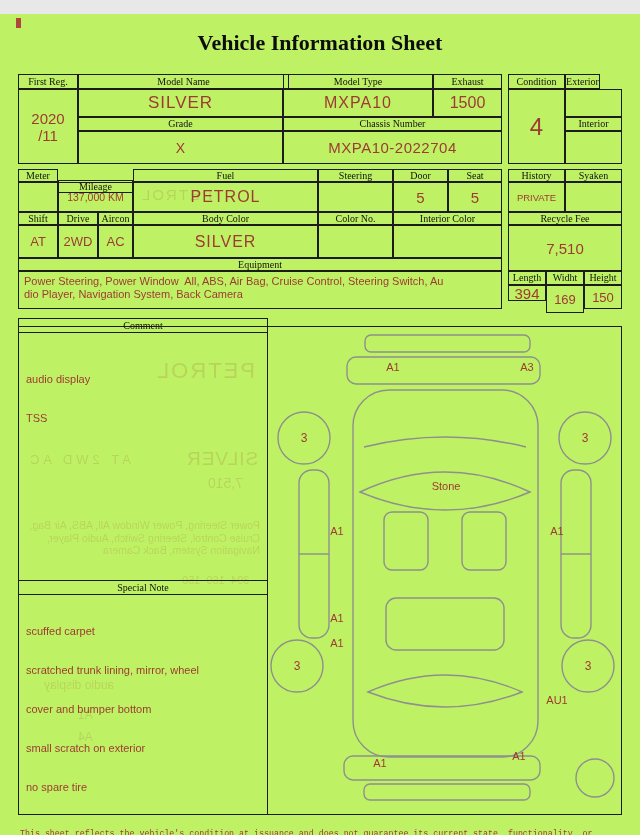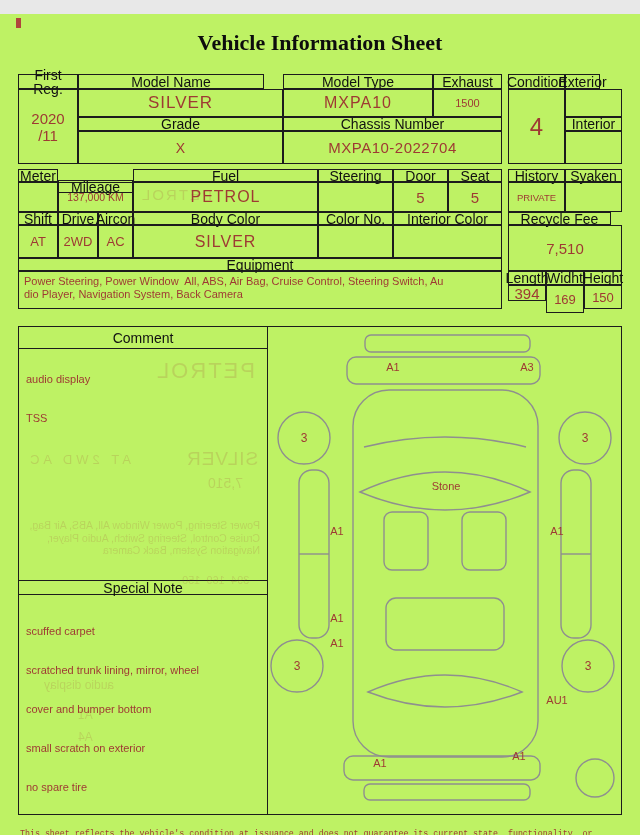--- a/index.html
+++ b/index.html
@@ -8,21 +8,21 @@
     font-family:"Liberation Sans",sans-serif;overflow:hidden;margin:14px auto;
   }
   .title{
     position:absolute;left:0;top:16px;width:100%;text-align:center;
     font-family:"Liberation Serif",serif;font-weight:700;font-size:22px;color:#0d0d0d;
   }
   .cell{
     position:absolute;box-sizing:border-box;border:1px solid #1c1c1c;
     display:flex;align-items:center;justify-content:center;text-align:center;
   }
-  .hdr{font-size:14px;color:#111;line-height:1;}
+  .hdr{font-size:10px;color:#111;line-height:1;font-family:Liberation Serif, serif;}
   .val{color:#9e3a33;}
   .col{flex-direction:column;}
   .txt{position:absolute;color:#9e3a33;font-size:11px;line-height:13px;white-space:pre-wrap;}
   .dlab{
     position:absolute;transform:translate(-50%,-50%);
     color:#9e3a33;font-size:11px;white-space:nowrap;
   }
   .ghost{
     position:absolute;color:#9e3a33;opacity:.16;transform:scaleX(-1);
     white-space:pre-wrap;line-height:1.2;
@@ -42,28 +42,28 @@
   <div class="artifact" style="left:16px;top:4px;width:5px;height:10px"></div>
 
   <div class="title">Vehicle Information Sheet</div>
 
   <div class="cell hdr" style="left:18px;top:60px;width:60px;height:15px">First Reg.</div>
   <div class="cell col" style="left:18px;top:75px;width:60px;height:75px">
     <span class="val" style="font-size:15px">2020</span>
     <span class="val" style="font-size:15px">/11</span>
   </div>
 
-  <div class="cell hdr" style="left:78px;top:60px;width:186px;height:15px">Model Name</div>
+  <div class="cell hdr" style="left:78px;top:60px;width:211px;height:15px">Model Name</div>
   <div class="cell val" style="left:78px;top:75px;width:205px;height:28px;font-size:17px;letter-spacing:1px">SILVER</div>
 
   <div class="cell hdr" style="left:283px;top:60px;width:150px;height:15px">Model Type</div>
   <div class="cell val" style="left:283px;top:75px;width:150px;height:28px;font-size:16px;letter-spacing:1px">MXPA10</div>
 
   <div class="cell hdr" style="left:433px;top:60px;width:69px;height:15px">Exhaust</div>
-  <div class="cell val" style="left:433px;top:75px;width:69px;height:28px;font-size:11px">1500</div>
+  <div class="cell val" style="left:433px;top:75px;width:69px;height:28px;font-size:16px">1500</div>
 
   <div class="cell hdr" style="left:78px;top:103px;width:205px;height:14px">Grade</div>
   <div class="cell val" style="left:78px;top:117px;width:205px;height:33px;font-size:14px">X</div>
 
   <div class="cell hdr" style="left:283px;top:103px;width:219px;height:14px">Chassis Number</div>
   <div class="cell val" style="left:283px;top:117px;width:219px;height:33px;font-size:15px;letter-spacing:.5px">MXPA10-2022704</div>
 
   <div class="cell hdr" style="left:508px;top:60px;width:57px;height:15px">Condition</div>
   <div class="cell val" style="left:508px;top:75px;width:57px;height:75px;font-size:24px">4</div>
   <div class="cell hdr" style="left:565px;top:60px;width:35px;height:15px">Exterior</div>
@@ -101,34 +101,34 @@
 
   <div class="cell hdr" style="left:18px;top:244px;width:484px;height:13px">Equipment</div>
   <div class="cell val" style="left:18px;top:257px;width:484px;height:38px;align-items:flex-start;justify-content:flex-start;text-align:left;padding:3px 5px;font-size:11px;line-height:13px;white-space:pre-wrap">Power Steering, Power Window  All, ABS, Air Bag, Cruise Control, Steering Switch, Au
 dio Player, Navigation System, Back Camera</div>
 
   <div class="cell hdr" style="left:508px;top:155px;width:57px;height:13px">History</div>
   <div class="cell hdr" style="left:565px;top:155px;width:57px;height:13px">Syaken</div>
   <div class="cell val" style="left:508px;top:168px;width:57px;height:30px;font-size:9.5px">PRIVATE</div>
   <div class="cell" style="left:565px;top:168px;width:57px;height:30px"></div>
 
-  <div class="cell hdr" style="left:508px;top:198px;width:103px;height:13px">Recycle Fee</div>
+  <div class="cell hdr" style="left:508px;top:198px;width:114px;height:13px">Recycle Fee</div>
   <div class="cell val" style="left:508px;top:211px;width:114px;height:46px;font-size:15px">7,510</div>
 
   <div class="cell hdr" style="left:508px;top:257px;width:38px;height:14px">Length</div>
   <div class="cell hdr" style="left:546px;top:257px;width:38px;height:14px">Widht</div>
   <div class="cell hdr" style="left:584px;top:257px;width:38px;height:14px">Height</div>
   <div class="cell val" style="left:508px;top:271px;width:38px;height:16px;font-size:15px">394</div>
   <div class="cell val" style="left:546px;top:271px;width:38px;height:28px;font-size:13px">169</div>
   <div class="cell val" style="left:584px;top:271px;width:38px;height:24px;font-size:13px">150</div>
 
   <div class="cell" style="left:18px;top:312px;width:604px;height:489px"></div>
   <div class="cell" style="left:18px;top:312px;width:250px;height:489px"></div>
 
-  <div class="cell hdr" style="left:18px;top:312px;width:250px;height:23px">Comment</div>
+  <div class="cell hdr" style="left:18px;top:304px;width:250px;height:15px">Comment</div>
   <div class="txt" style="left:26px;top:333px;width:230px">
     <div>audio display</div>
     <div>TSS</div>
   </div>
 
   <div class="cell hdr" style="left:18px;top:566px;width:250px;height:15px">Special Note</div>
   <div class="txt" style="left:26px;top:585px;width:232px">
     <div>scuffed carpet</div>
     <div>scratched trunk lining, mirror, wheel</div>
     <div>cover and bumper bottom</div>

